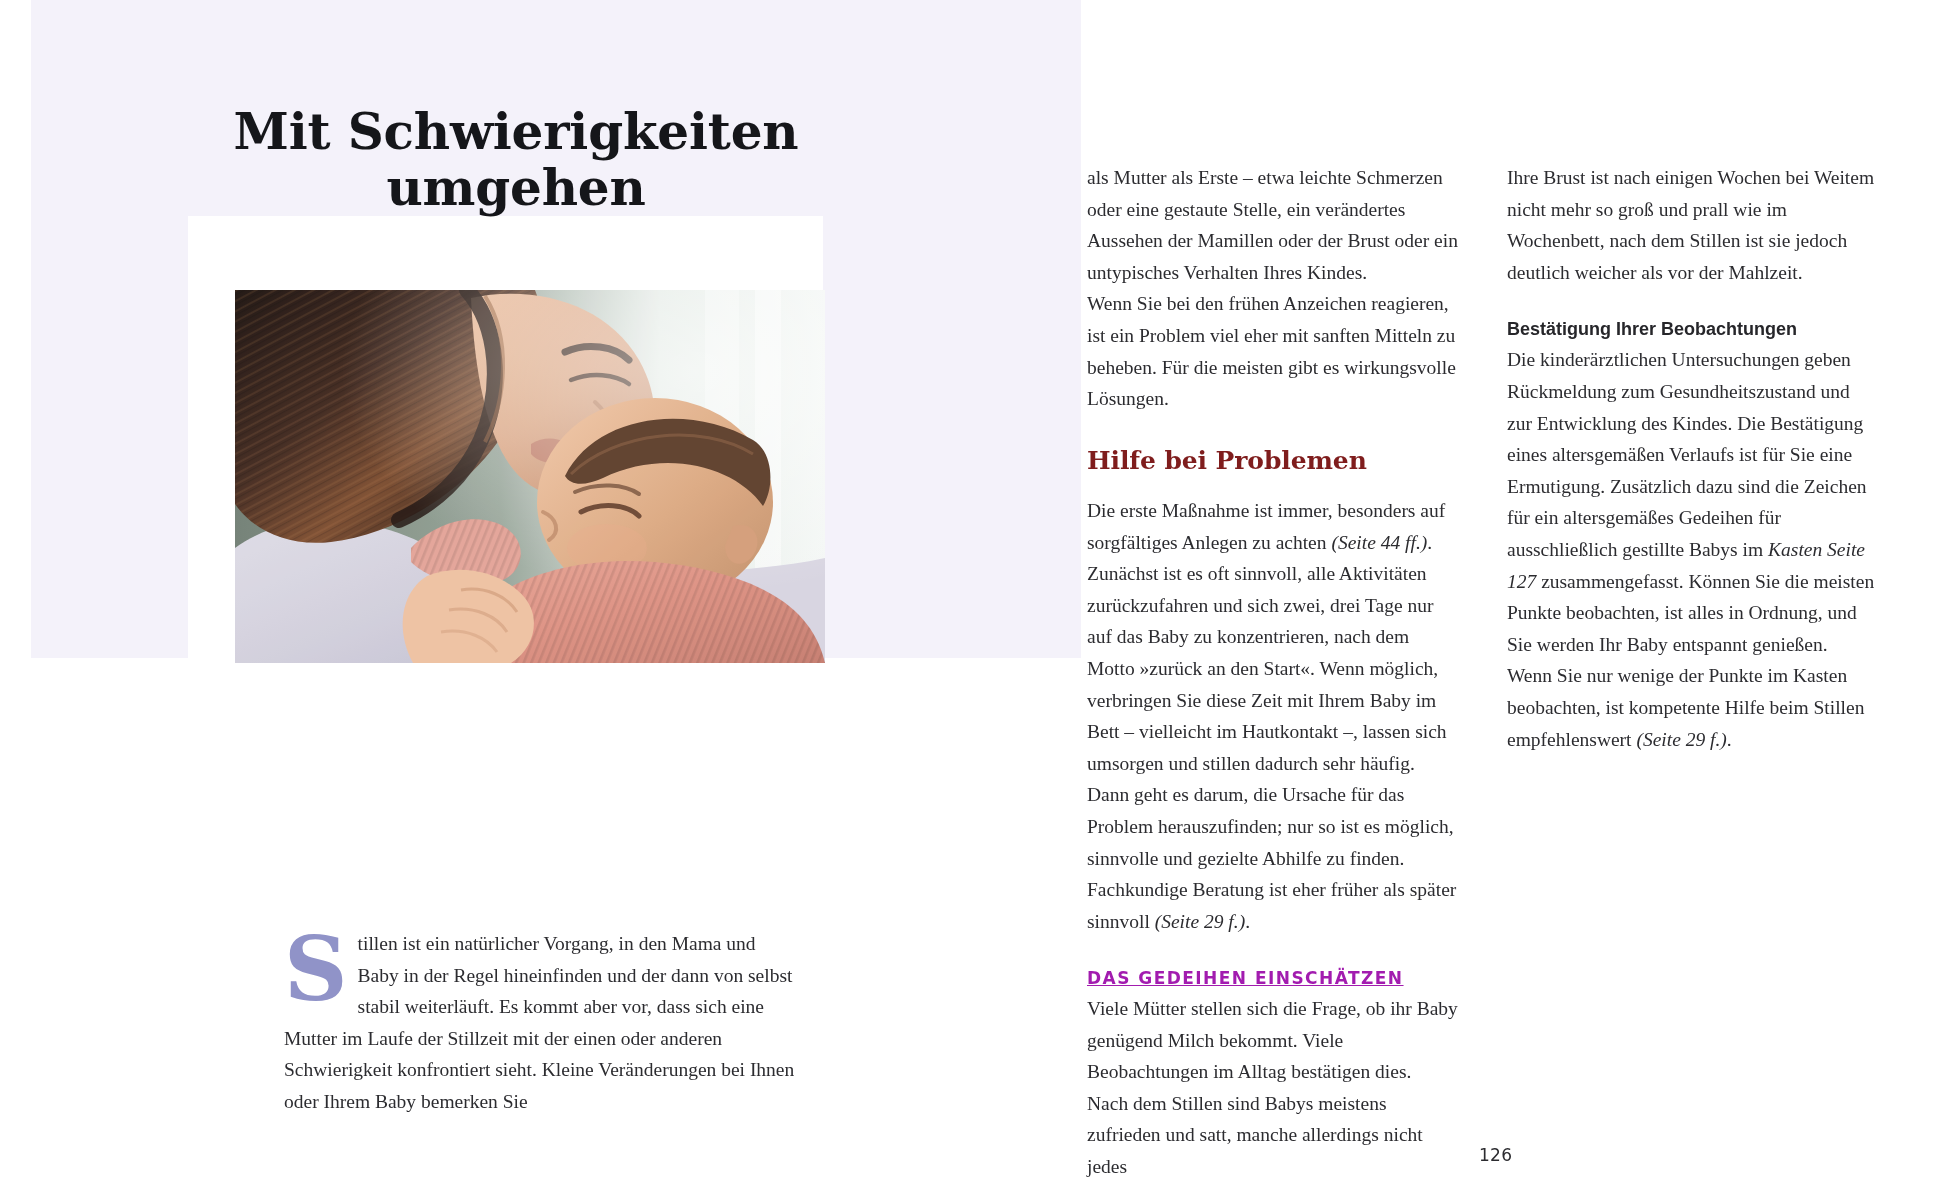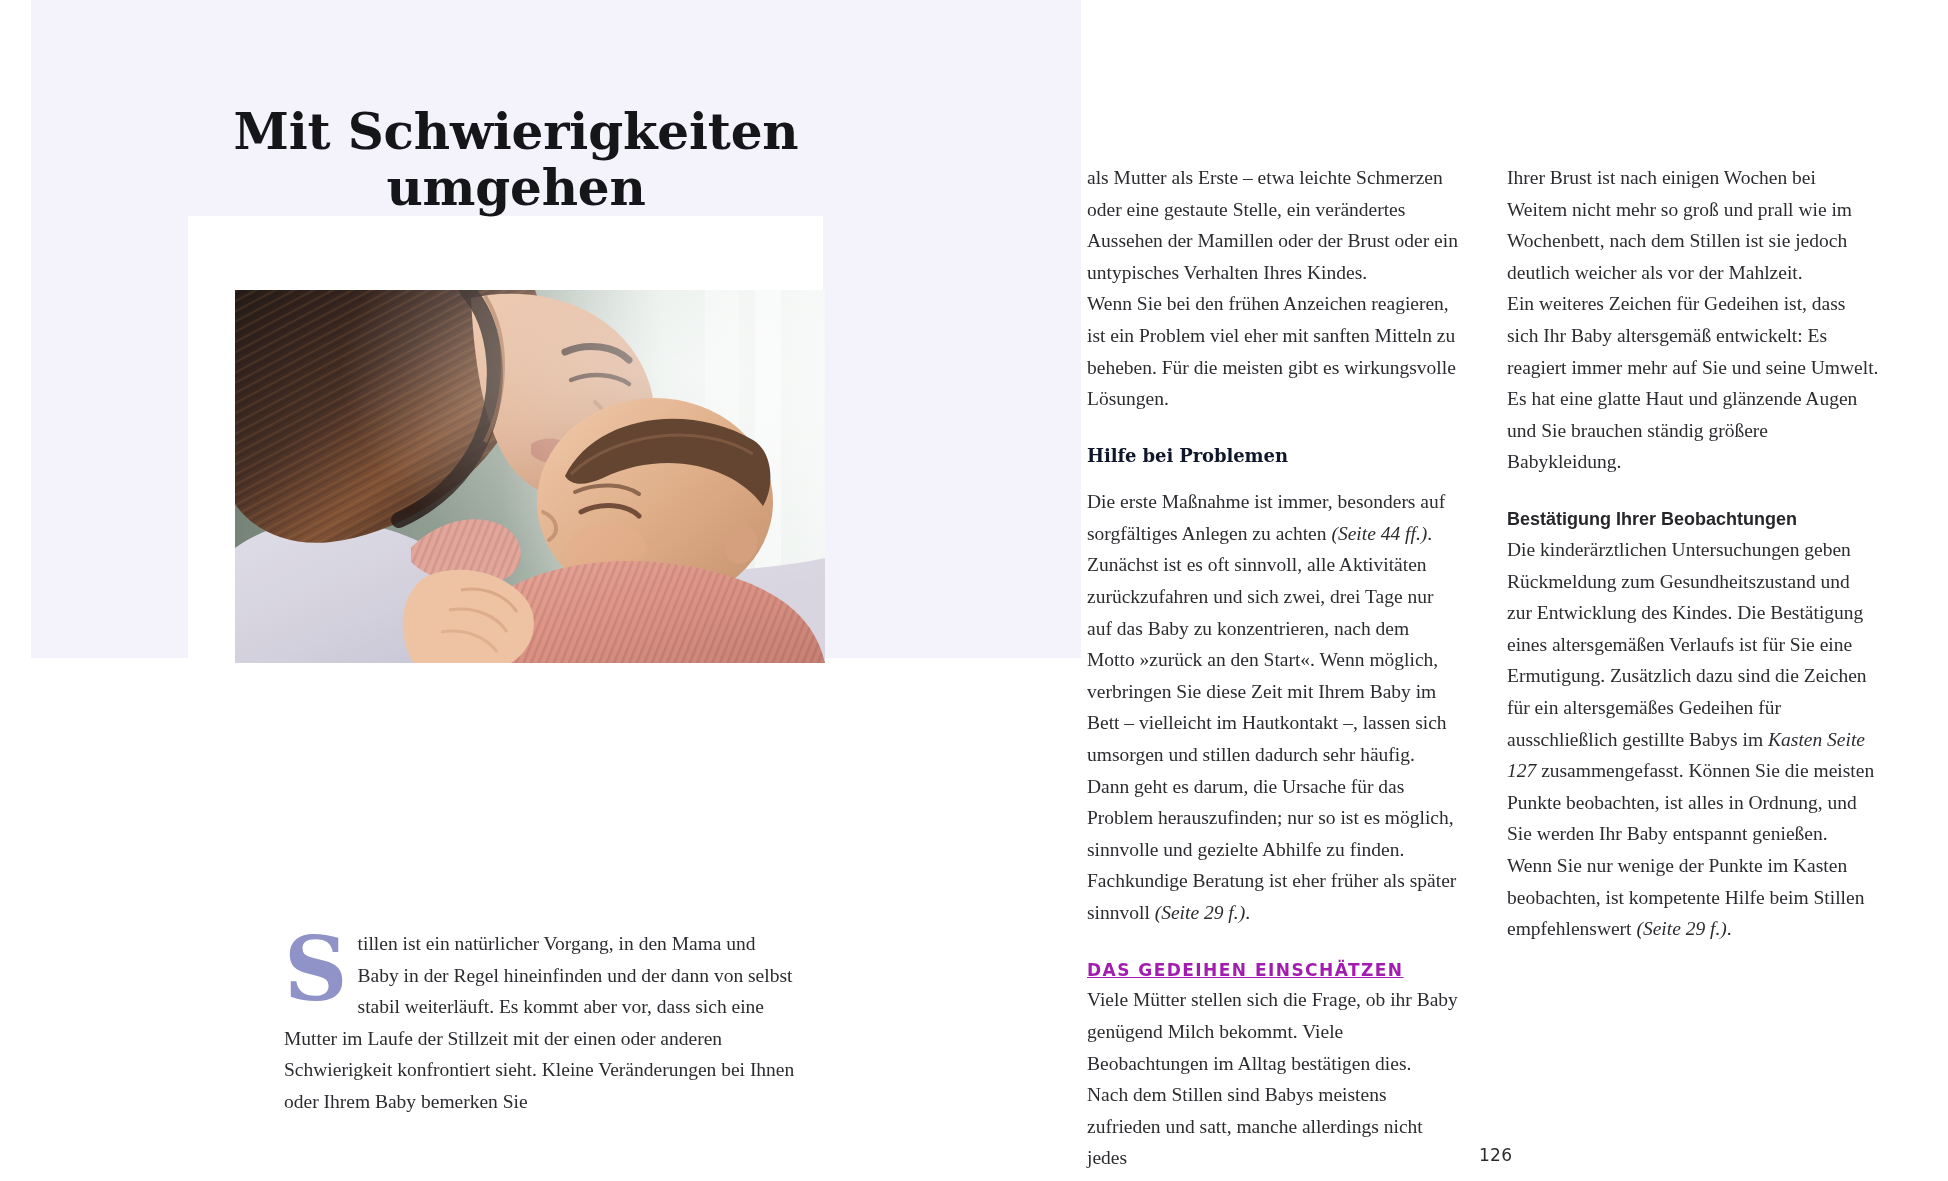--- a/index.html
+++ b/index.html
@@ -110,23 +110,23 @@
   }
   .col-1 { left: 1056px; }
   .col-2 { left: 1476px; }
 
   .col p { margin: 0; }
 
   
   .h-serif {
     font-family: "DejaVu Serif", "Liberation Serif", serif;
     font-weight: 700;
-    font-size: 18px;
+    font-size: 25px;
     line-height: 1.25;
-    color: #0f172a;
+    color: #7f1d1d;
     margin-top: 30px;
     margin-bottom: 19px;
     letter-spacing: -0.1px;
   }
 
   
   .h-caps {
     font-family: "DejaVu Sans", "Liberation Sans", sans-serif;
     font-weight: 600;
     font-size: 17px;
@@ -296,22 +296,21 @@
     <p><span>Die erste Maßnahme ist immer, besonders auf sorgfältiges Anlegen zu achten </span><span class="ital">(Seite 44 ff.)</span><span>. Zunächst ist es oft sinnvoll, alle Aktivitäten zurückzufahren und sich zwei, drei Tage nur auf das Baby zu konzentrieren, nach dem Motto »zurück an den Start«. Wenn möglich, verbringen Sie diese Zeit mit Ihrem Baby im Bett – vielleicht im Hautkontakt –, lassen sich umsorgen und stillen dadurch sehr häufig. Dann geht es darum, die Ursache für das Problem herauszufinden; nur so ist es möglich, sinnvolle und gezielte Abhilfe zu finden. Fachkundige Beratung ist eher früher als später sinnvoll </span><span class="ital">(Seite 29 f.)</span><span>.</span></p>
 
     <h3 class="h-caps">Das Gedeihen einschätzen</h3>
 
     <p>Viele Mütter stellen sich die Frage, ob ihr Baby genügend Milch bekommt. Viele Beobachtungen im Alltag bestätigen dies.</p>
     <p>Nach dem Stillen sind Babys meistens zufrieden und satt, manche allerdings nicht jedes</p>
   </div>
 
   <div class="col col-2">
 
-    <p>Ihrer Brust ist nach einigen Wochen bei Weitem nicht mehr so groß und prall wie im Wochenbett, nach dem Stillen ist sie jedoch deutlich weicher als vor der Mahlzeit.</p>
-    <p>Ein weiteres Zeichen für Gedeihen ist, dass sich Ihr Baby altersgemäß entwickelt: Es reagiert immer mehr auf Sie und seine Umwelt. Es hat eine glatte Haut und glänzende Augen und Sie brauchen ständig größere Babykleidung.</p>
+    <p>Ihre Brust ist nach einigen Wochen bei Weitem nicht mehr so groß und prall wie im Wochenbett, nach dem Stillen ist sie jedoch deutlich weicher als vor der Mahlzeit.</p>
 
     <h3 class="h-bold">Bestätigung Ihrer Beobachtungen</h3>
 
     <p><span>Die kinderärztlichen Untersuchungen geben Rückmeldung zum Gesundheitszustand und zur Entwicklung des Kindes. Die Bestätigung eines altersgemäßen Verlaufs ist für Sie eine Ermutigung. Zusätzlich dazu sind die Zeichen für ein altersgemäßes Gedeihen für ausschließlich gestillte Babys im </span><span class="ital">Kasten Seite 127</span><span> zusammengefasst. Können Sie die meisten Punkte beobachten, ist alles in Ordnung, und Sie werden Ihr Baby entspannt genießen.</span></p>
 
     <p><span>Wenn Sie nur wenige der Punkte im Kasten beobachten, ist kompetente Hilfe beim Stillen empfehlenswert </span><span class="ital">(Seite 29 f.)</span><span>.</span></p>
   </div>
 
   <div class="folio">126</div>
 

